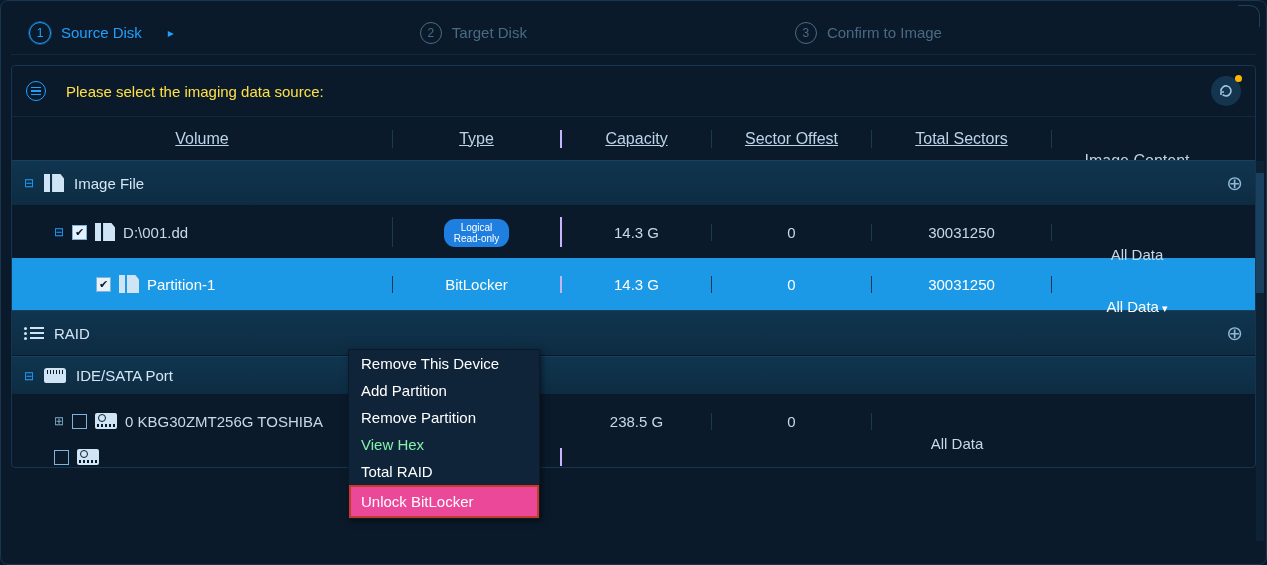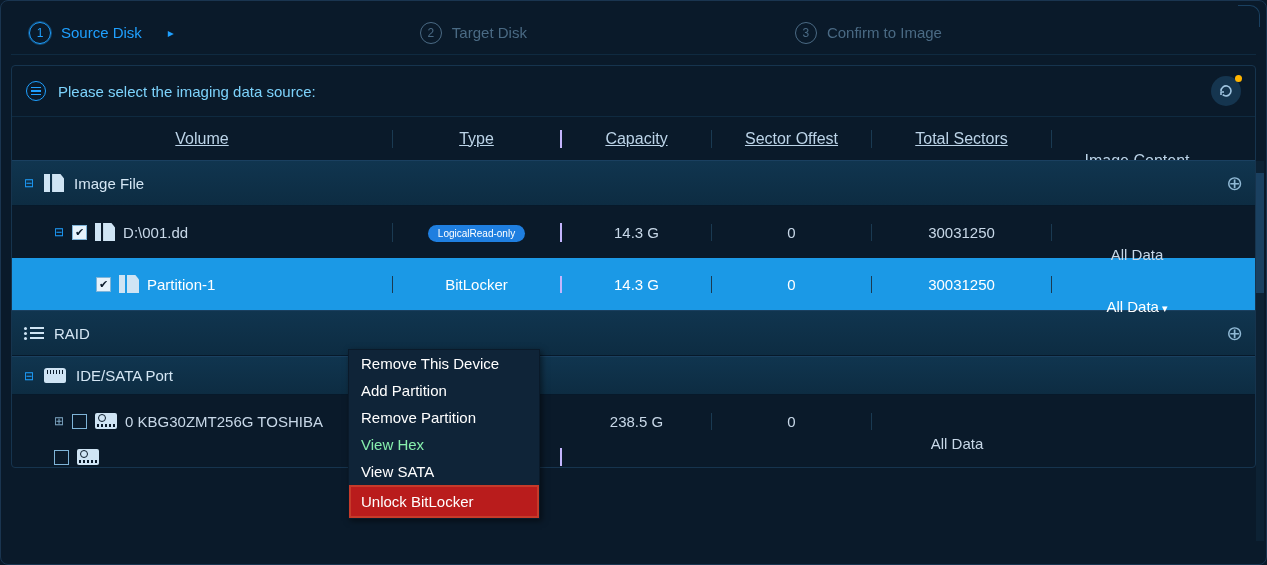--- a/index.html
+++ b/index.html
@@ -71,23 +71,23 @@
 
   
   .panel {
     border: 1px solid #16344e;
     border-radius: 4px;
     overflow: hidden;
   }
   .panel-head {
     display: flex;
     align-items: center;
-    gap: 12px;
+    gap: 20px;
     padding: 10px 14px;
-    color: #7dd3fc;
+    color: #fde047;
   }
   .panel-head .menu-ico {
     width: 20px; height: 20px; border: 1.5px solid #1fa0ff; border-radius: 50%;
     display:flex; flex-direction:column; justify-content:center; align-items:center; gap:2px;
   }
   .panel-head .menu-ico span { width:10px; height:1.5px; background:#1fa0ff; }
   .refresh {
     margin-left: auto;
     width: 30px; height: 30px; border-radius: 50%;
     background: #15354f;
@@ -139,21 +139,21 @@
   }
   .row .cell { text-align:center; }
   .row .cell-vol { display:flex; align-items:center; gap:8px; text-align:left; }
   .row.r1 .cell-vol { padding-left: 42px; }
   .row.r2 .cell-vol { padding-left: 84px; }
   .row.r3 .cell-vol { padding-left: 42px; }
   .row.selected { background:#1b99e6; color:#fff; }
 
   .pill {
     background:#1f7fe0; color:#fff; font-size:10px; line-height:11px;
-    padding:3px 10px; border-radius:11px; display:inline-flex; flex-direction:row;
+    padding:3px 10px; border-radius:11px; display:inline-flex; flex-direction:column;
     align-items:center;
   }
   .pill.small { font-size:10px; padding:2px 10px; }
 
   .drop::after { content:" ▾"; font-size:11px; }
 
   
   .ico-file { display:inline-flex; gap:2px;}
   .ico-file .a{width:6px;height:18px;background:#cfe4f4;}
   .ico-file .b{width:12px;height:18px;background:#cfe4f4;clip-path:polygon(0 0,70% 0,100% 25%,100% 100%,0 100%);} 
@@ -174,21 +174,21 @@
   .ico-hdd::after{content:"";position:absolute;top:1px;left:3px;width:6px;height:6px;border:1px solid #0a1a2a;border-radius:50%;}
 
   
   .ctx {
     position:absolute; left:347px; top:348px; width:192px;
     background:#0f2438; border:1px solid #0a1a2a; z-index:10;
     box-shadow: 2px 2px 6px rgba(0,0,0,.5);
   }
   .ctx .mi { padding:5px 12px; color:#ffffff; cursor:pointer;}
   .ctx .mi.en { color:#86efac; }
-  .ctx .mi.hl { background:#b91c1c; color:#fff; border:2px solid #c63a2a; padding:6px 10px;}
+  .ctx .mi.hl { background:#ec4899; color:#fff; border:2px solid #c63a2a; padding:6px 10px;}
   .side-scroll{position:absolute; right:2px; top:160px; width:8px; height:380px;
     background:#0d2234;}
   .side-scroll .thumb{width:100%;height:120px;background:#1a4060;margin-top:12px;}
 </style>
 </head>
 <body>
 
 <div class="frame">
   <div class="chrome-corner"></div>
 
@@ -331,20 +331,20 @@
       </div>
 
     </div>
   </div>
 
   <div class="ctx">
     <div class="mi">Remove This Device</div>
     <div class="mi">Add Partition</div>
     <div class="mi">Remove Partition</div>
     <div class="mi en">View Hex</div>
-    <div class="mi">View SATA</div>
+    <div class="mi">Total RAID</div>
     <div class="mi hl">Unlock BitLocker</div>
   </div>
 
   <div class="side-scroll">
     <div class="thumb"></div>
   </div>
 </div>
 
 </body></html>

